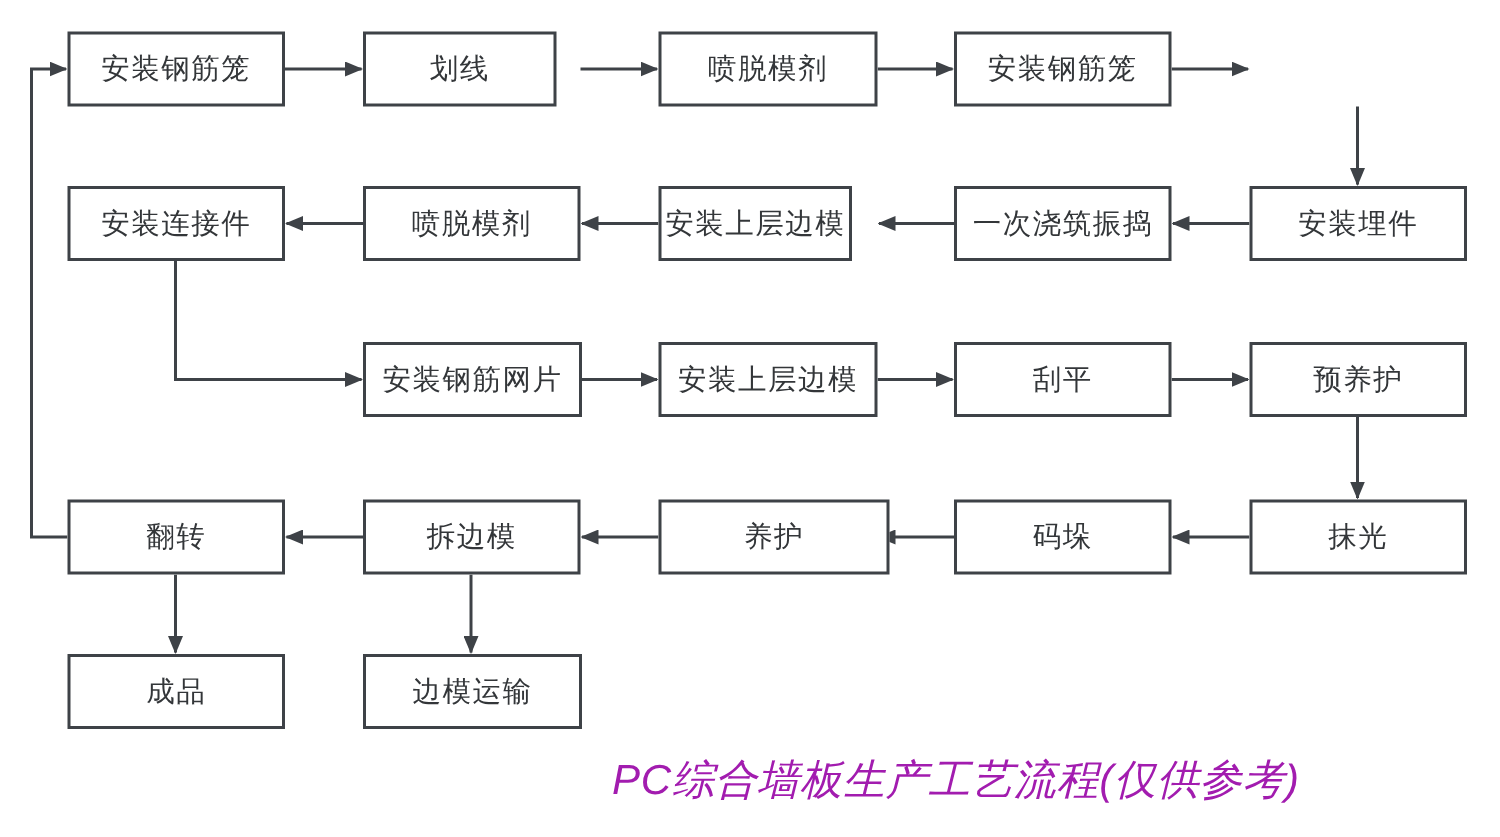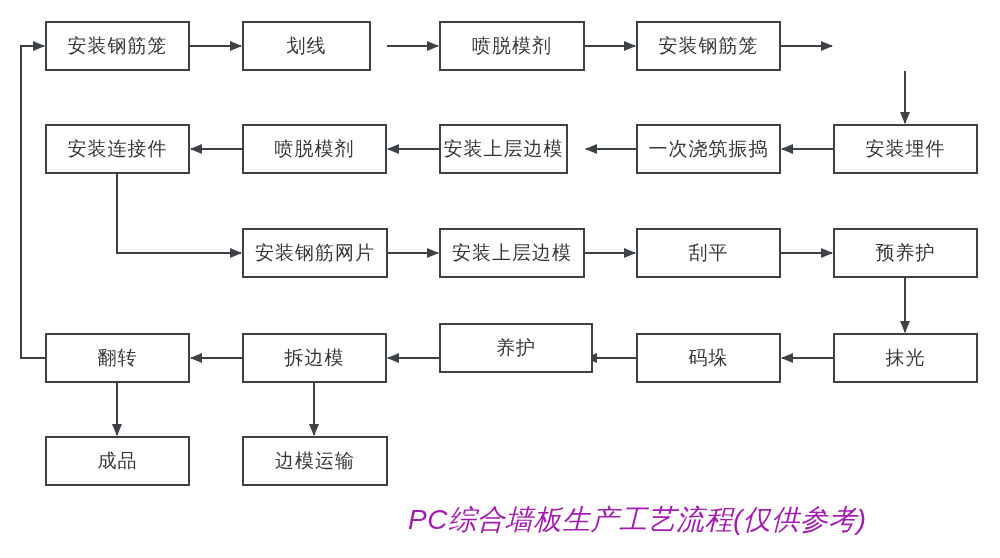--- a/index.html
+++ b/index.html
@@ -56,21 +56,21 @@
   .n6  { left: 636px; top: 124px; width: 145px; }
   .n7  { left: 439px; top: 124px; width: 129px; }
   .n8  { left: 242px; top: 124px; width: 145px; }
   .n9  { left: 45px;  top: 124px; width: 145px; }
   .n10 { left: 242px; top: 228px; width: 146px; }
   .n11 { left: 439px; top: 228px; width: 146px; }
   .n12 { left: 636px; top: 228px; width: 145px; }
   .n13 { left: 833px; top: 228px; width: 145px; }
   .n14 { left: 833px; top: 333px; width: 145px; }
   .n15 { left: 636px; top: 333px; width: 145px; }
-  .n16 { left: 439px; top: 323px; width: 154px; }
+  .n16 { left: 439px; top: 333px; width: 154px; }
   .n17 { left: 242px; top: 333px; width: 145px; }
   .n18 { left: 45px;  top: 333px; width: 145px; }
   .n19 { left: 45px;  top: 436px; width: 145px; }
   .n20 { left: 242px; top: 436px; width: 146px; }
 </style>
 </head>
 <body>
 
 <div class="canvas">
 

